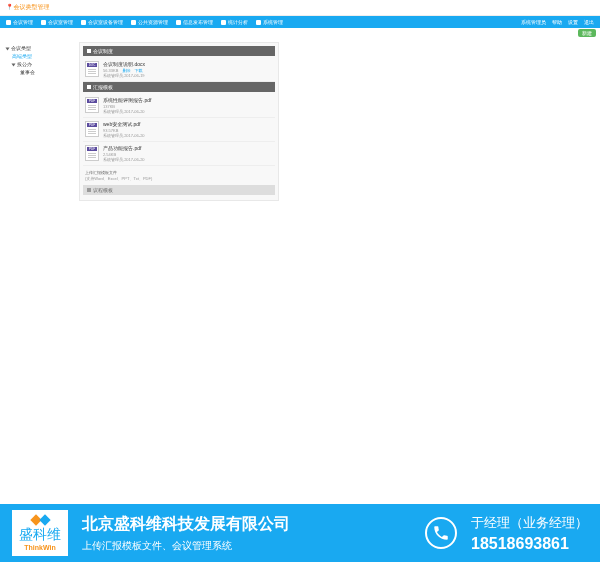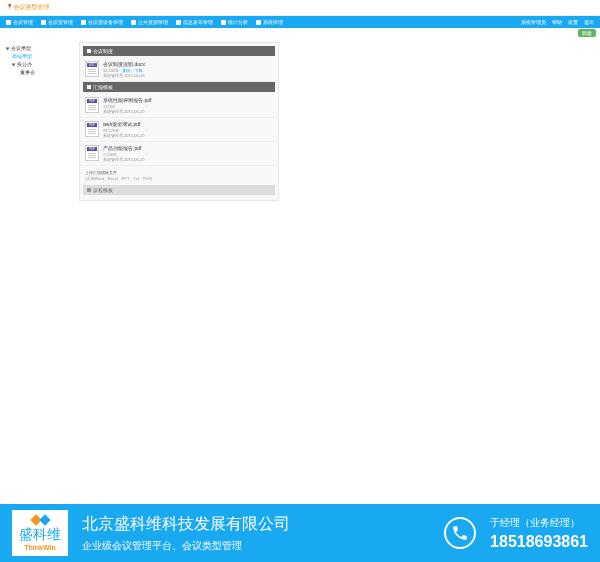--- a/index.html
+++ b/index.html
@@ -39,26 +39,26 @@
 .upload-hint .t1{color:#666;margin-bottom:1px}
 .footer-banner{position:absolute;bottom:0;left:0;right:0;height:58px;background:#19a9f1;display:flex;align-items:center;padding:0 12px;gap:14px}
 .logo-box{width:56px;height:46px;background:#fff;display:flex;flex-direction:column;align-items:center;justify-content:center}
 .logo-mark{display:flex;gap:1px;margin-bottom:2px}
 .logo-mark .sq{width:8px;height:8px}
 .logo-mark .sq.o{background:#f7941d;transform:rotate(45deg)}
 .logo-mark .sq.b{background:#19a9f1;transform:rotate(45deg)}
 .logo-cn{font-size:14px;color:#19a9f1;font-weight:normal}
 .logo-en{font-size:7px;color:#f7941d;font-weight:bold}
 .company-info{color:#fff;flex:1}
-.company-name{font-size:16px;font-weight:normal;margin-bottom:4px}
+.company-name{font-size:16px;font-weight:bold;margin-bottom:4px}
 .company-sub{font-size:10px}
 .phone-icon{width:32px;height:32px;border:2px solid #fff;border-radius:50%;display:flex;align-items:center;justify-content:center}
 .phone-icon svg{width:18px;height:18px;fill:#fff}
 .contact{color:#fff}
-.contact-name{font-size:10px;margin-bottom:3px}
+.contact-name{font-size:13px;margin-bottom:3px}
 .contact-phone{font-size:16px;font-weight:bold}
 </style>
 </head>
 <body>
 
 <div class="page">
   <div class="breadcrumb">
     <span>📍</span><span>会议类型管理</span>
   </div>
 
@@ -218,21 +218,21 @@
   <div class="logo-box">
     <div class="logo-mark">
       <div class="sq o"></div>
         <div class="sq b"></div>
     </div>
     <div class="logo-cn">盛科维</div>
     <div class="logo-en">ThinkWin</div>
   </div>
   <div class="company-info">
     <div class="company-name">北京盛科维科技发展有限公司</div>
-    <div class="company-sub">企业级会议管理平台、会议类型管理</div>
+    <div class="company-sub">上传汇报模板文件、会议管理系统</div>
   </div>
   <div class="phone-icon">
     <svg viewBox="0 0 24 24">
         <path d="M6.6 10.8c1.4 2.8 3.8 5.1 6.6 6.6l2.2-2.2c.3-.3.7-.4 1-.2 1.1.4 2.3.6 3.6.6.6 0 1 .4 1 1V20c0 .6-.4 1-1 1C10.6 21 3 13.4 3 4c0-.6.4-1 1-1h3.5c.6 0 1 .4 1 1 0 1.2.2 2.4.6 3.6.1.4 0 .8-.2 1l-2.3 2.2z"></path>
       </svg>
   </div>
   <div class="contact">
     <div class="contact-name">于经理（业务经理）</div>
     <div class="contact-phone">18518693861</div>
   </div>

